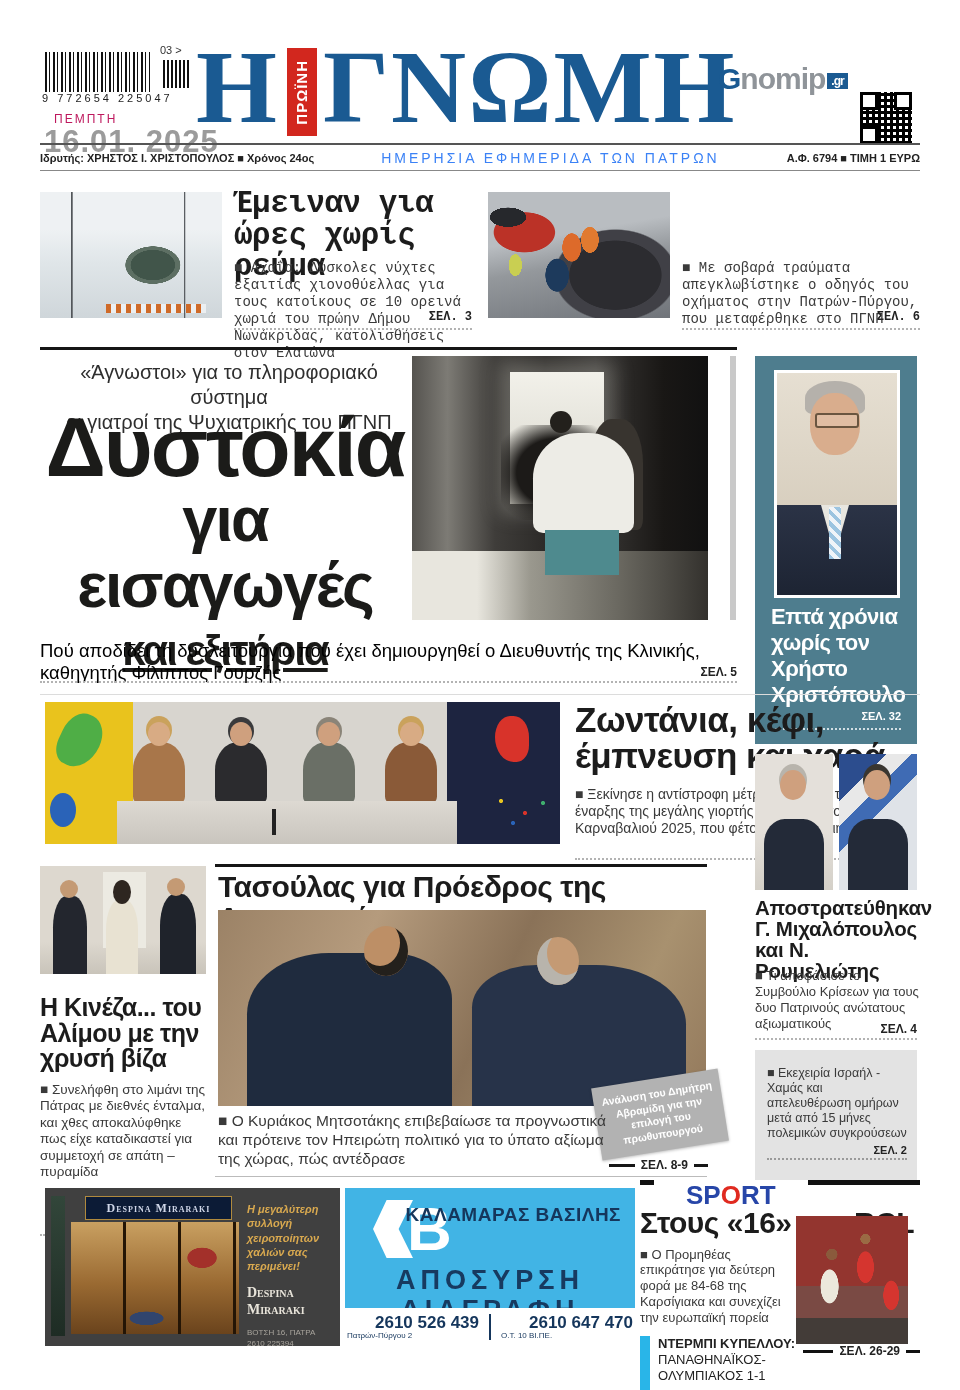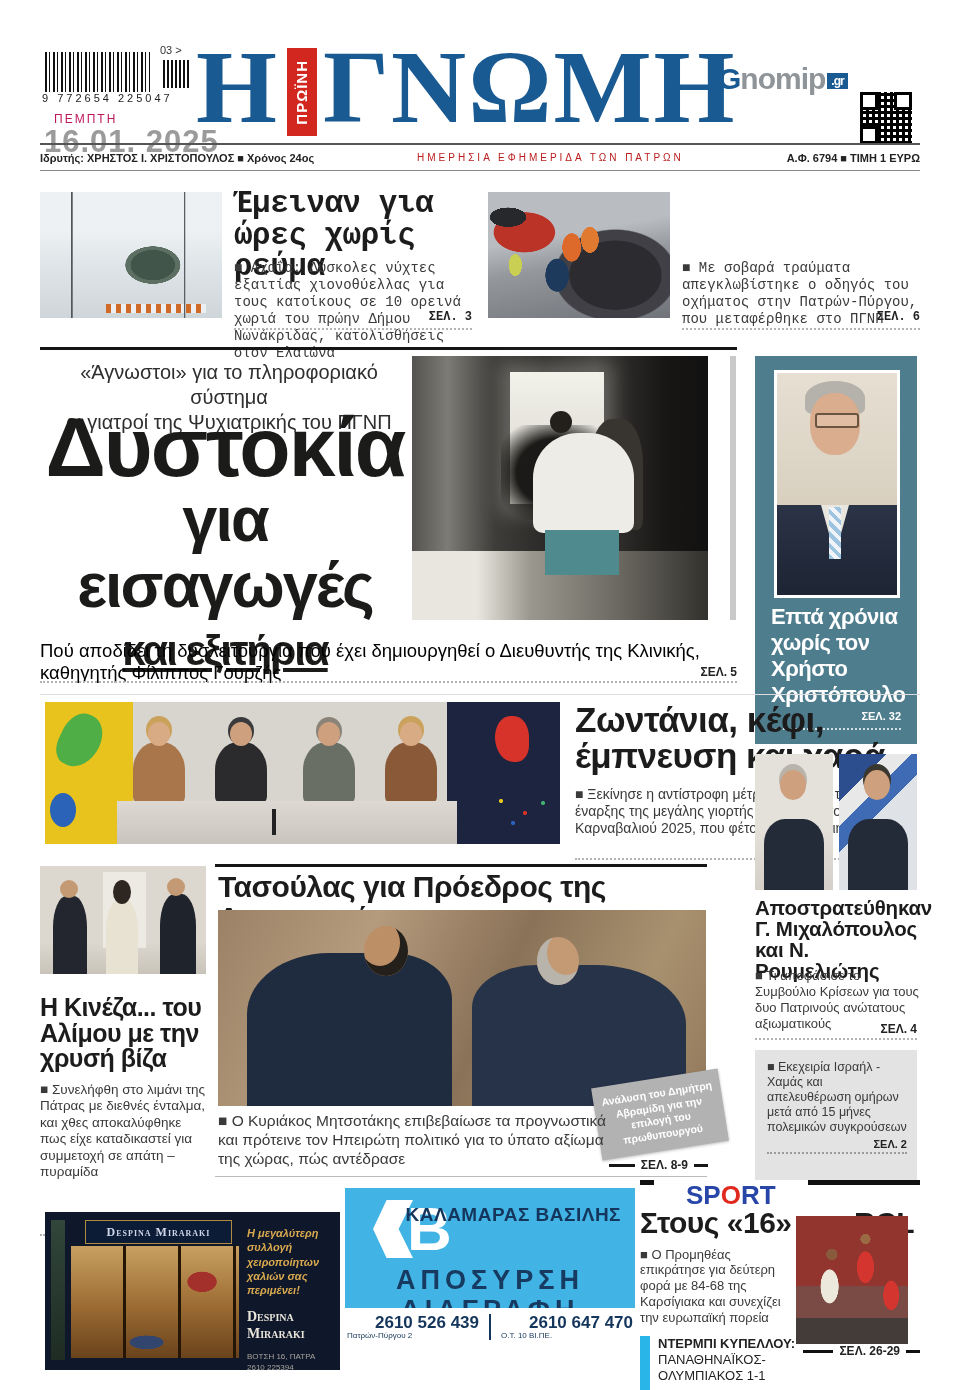--- a/index.html
+++ b/index.html
@@ -26,21 +26,21 @@
   .gr-box{display:inline-block;background:#1a5a92;color:#fff;font-size:12px;font-weight:bold;
     padding:1px 4px;vertical-align:middle;margin-left:2px;}
   .qr{left:860px;top:92px;width:52px;height:52px;background:
     repeating-linear-gradient(0deg,#000 0 3px,transparent 3px 6px),
     repeating-linear-gradient(90deg,#000 0 3px,#fff 3px 6px);}
   .qr i{position:absolute;width:12px;height:12px;border:3px solid #000;background:#fff;}
   .qr i.tl{left:0;top:0;} .qr i.tr{right:0;top:0;} .qr i.bl{left:0;bottom:0;}
   .info-strip{left:40px;top:143px;width:880px;height:25px;border-top:2px solid #555;border-bottom:1px solid #888;
     display:flex;align-items:center;justify-content:space-between;}
   .info-left{font-size:11px;font-weight:bold;color:#222;}
-  .info-center{font-size:10px;letter-spacing:3px;color:#b91c1c;}
+  .info-center{font-size:14px;letter-spacing:3px;color:#3b82f6;}
   .info-right{font-size:11px;font-weight:bold;color:#222;}
 
   
   .headline{font-weight:bold;color:#1c1c1c;letter-spacing:-0.5px;line-height:1.02;}
   .summary{color:#3a3a3a;line-height:1.22;}
   .pg{font-size:12px;font-weight:bold;color:#222;text-align:right;}
   .dotted{border-bottom:2px dotted #b3b3b3;}
 
   
   .tstory{top:188px;width:432px;height:142px;font-family:Liberation Mono, monospace;}
@@ -164,26 +164,26 @@
   .offp .bod{position:absolute;left:12%;bottom:0;width:76%;height:52%;border-radius:35% 35% 0 0;background:#232a38;}
   .offp .hd3{position:absolute;left:32%;top:12%;width:26px;height:30px;border-radius:50%;background:#cfa07e;}
   .offp1 .hd3{box-shadow:0 -5px 0 1px #b8b4ac;}
   .offp2 .hd3{box-shadow:0 -5px 0 1px #3a3630;}
   .off-head{left:755px;top:898px;width:168px;font-size:20.5px;letter-spacing:-0.2px;}
   .off-sum{left:755px;top:968px;width:165px;font-size:13px;}
   .off-pg{left:755px;top:1022px;width:162px;}
   .off-dot{left:755px;top:1038px;width:162px;}
   .grey-box{left:755px;top:1050px;width:162px;height:130px;background:#e3e3e3;padding:10px 10px 6px 12px;box-sizing:border-box;}
   .gb-head{font-size:23px;font-weight:bold;color:#1c1c1c;line-height:1.05;letter-spacing:-0.5px;}
-  .gb-sum{margin-top:0;font-size:12.5px;color:#3a3a3a;line-height:1.2;}
+  .gb-sum{margin-top:6px;font-size:12.5px;color:#3a3a3a;line-height:1.2;}
   .gb-pg{text-align:right;font-size:11px;font-weight:bold;margin-top:3px;}
   .gb-dot{border-bottom:2px dotted #9a9a9a;margin-top:2px;}
 
   
-  .mir{left:45px;top:1188px;width:295px;height:158px;background:#0f172a;margin-top:24px;}
+  .mir{left:45px;top:1188px;width:295px;height:158px;background:#404040;}
   .mir .sign{position:absolute;left:40px;top:8px;width:145px;height:22px;background:#0c1b36;border:1px solid #b08a3e;
      color:#cfd6e8;font-family:"Liberation Serif",serif;font-variant:small-caps;font-size:12px;font-weight:bold;
      display:flex;align-items:center;justify-content:center;letter-spacing:1px;}
   .mir .marble{position:absolute;left:6px;top:8px;width:14px;height:140px;background:linear-gradient(180deg,#32463a,#1e2c24);}
   .mir .win{position:absolute;left:26px;top:34px;width:168px;height:112px;background:
      radial-gradient(26px 18px at 78% 32%,#a3302a 0 55%,transparent 58%),
      radial-gradient(30px 12px at 45% 86%,#31456e 0 55%,transparent 58%),
      repeating-linear-gradient(90deg,transparent 0 52px,#241505 52px 55px),
      linear-gradient(180deg,#c9a061 0%,#9a6a32 55%,#6a431c 100%);}
   .mir-text{position:absolute;left:202px;top:14px;width:88px;}

